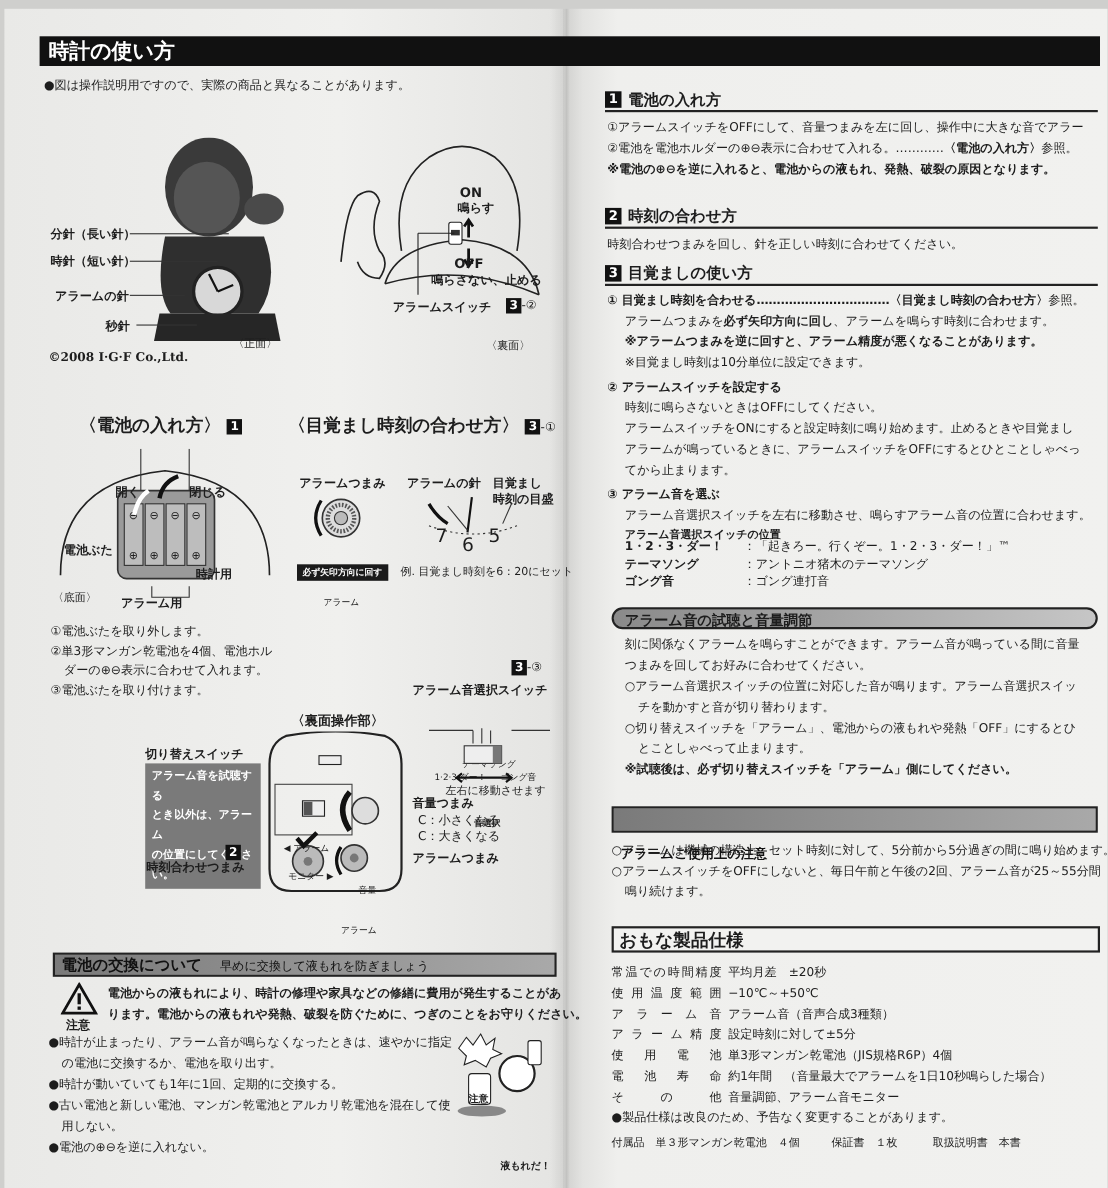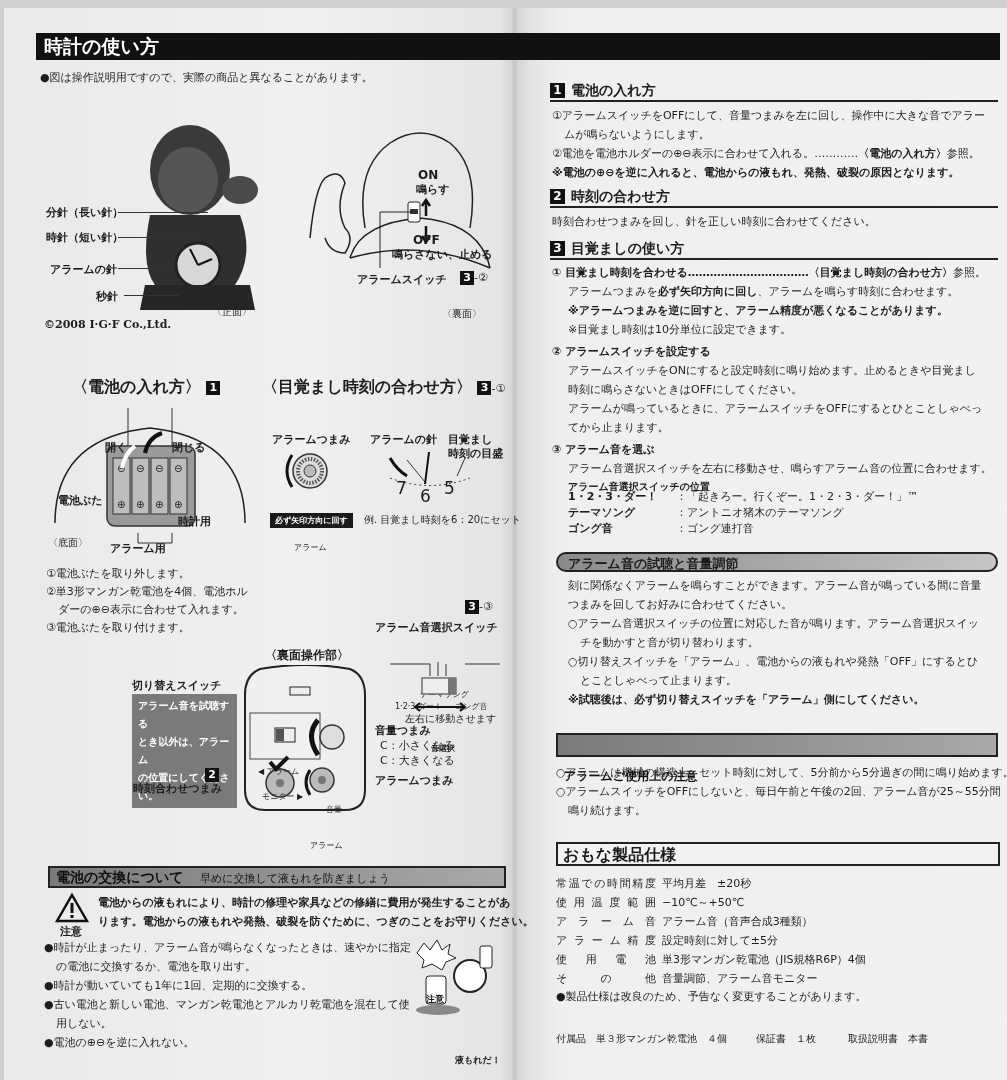--- a/index.html
+++ b/index.html
@@ -229,41 +229,40 @@
   <ellipse cx="26" cy="72" rx="22" ry="5" fill="#888"></ellipse>
 </svg>
 <div class="abs tiny" style="left:426px;top:945px;font-weight:bold;font-size:9px;">注意</div>
 <div class="abs tiny" style="left:455px;top:1006px;font-weight:bold;font-size:9px;">液もれだ！</div>
 
 <div class="sec-head" style="top:80px;">
   <span class="num-box">1</span><span class="t">電池の入れ方</span>
 </div>
 <div class="para" style="left:552px;top:106px;">
   <div>①アラームスイッチをOFFにして、音量つまみを左に回し、操作中に大きな音でアラー</div>
-  <div class="indent">ムが鳴らないようにします。</div>
   <div><span>②電池を電池ホルダーの⊕⊖表示に合わせて入れる。…………</span><span class="b">〈電池の入れ方〉</span><span>参照。</span></div>
   <div class="b">※電池の⊕⊖を逆に入れると、電池からの液もれ、発熱、破裂の原因となります。</div>
 </div>
 
 <div class="sec-head" style="top:186px;">
   <span class="num-box">2</span><span class="t">時刻の合わせ方</span>
 </div>
 <div class="para" style="left:552px;top:212px;">時刻合わせつまみを回し、針を正しい時刻に合わせてください。</div>
 
 <div class="sec-head" style="top:238px;">
   <span class="num-box">3</span><span class="t">目覚ましの使い方</span>
 </div>
 <div class="para" style="left:552px;top:263px;">
   <div><span class="b">① 目覚まし時刻を合わせる……………………………</span><span class="b">〈目覚まし時刻の合わせ方〉</span><span>参照。</span></div>
   <div class="indent" style="padding-left:16px;"><span>アラームつまみを</span><span class="b">必ず矢印方向に回し</span><span>、アラームを鳴らす時刻に合わせます。</span></div>
   <div class="b" style="padding-left:16px;">※アラームつまみを逆に回すと、アラーム精度が悪くなることがあります。</div>
   <div style="padding-left:16px;">※目覚まし時刻は10分単位に設定できます。</div>
   <div class="b" style="margin-top:3px;">② アラームスイッチを設定する</div>
+  <div style="padding-left:16px;">時刻に鳴らさないときはOFFにしてください。</div>
   <div style="padding-left:16px;">アラームスイッチをONにすると設定時刻に鳴り始めます。止めるときや目覚まし</div>
-  <div style="padding-left:16px;">時刻に鳴らさないときはOFFにしてください。</div>
   <div style="padding-left:16px;">アラームが鳴っているときに、アラームスイッチをOFFにするとひとことしゃべっ</div>
   <div style="padding-left:16px;">てから止まります。</div>
   <div class="b" style="margin-top:3px;">③ アラーム音を選ぶ</div>
   <div style="padding-left:16px;">アラーム音選択スイッチを左右に移動させ、鳴らすアラーム音の位置に合わせます。</div>
   <div class="b" style="padding-left:16px;font-size:10px;line-height:17px;">アラーム音選択スイッチの位置</div>
 </div>
 <div class="abs" style="left:568px;top:489px;font-size:11px;line-height:16px;">
   <div style="display:flex;white-space:nowrap;">
       <span style="width:108px;font-weight:bold;">1・2・3・ダー！</span>
       <span>：「起きろー。行くぞー。1・2・3・ダー！」™</span>
@@ -318,20 +317,24 @@
     </div>
   <div class="spec-row">
       <span class="k">アラーム精度</span>
       <span>設定時刻に対して±5分</span>
     </div>
   <div class="spec-row">
       <span class="k">使用電池</span>
       <span>単3形マンガン乾電池（JIS規格R6P）4個</span>
     </div>
   <div class="spec-row">
+      <span class="k">電池寿命</span>
+      <span>約1年間　（音量最大でアラームを1日10秒鳴らした場合）</span>
+    </div>
+  <div class="spec-row">
       <span class="k">その他</span>
       <span>音量調節、アラーム音モニター</span>
     </div>
   <div style="font-size:11px;line-height:17px;white-space:nowrap;">●製品仕様は改良のため、予告なく変更することがあります。</div>
 </div>
 <div class="abs" style="left:556px;top:1032px;font-size:10px;white-space:nowrap;display:flex;">
   <span style="width:200px;">付属品　単３形マンガン乾電池　４個</span>
   <span style="width:92px;">保証書　１枚</span>
   <span>取扱説明書　本書</span>
 </div>

